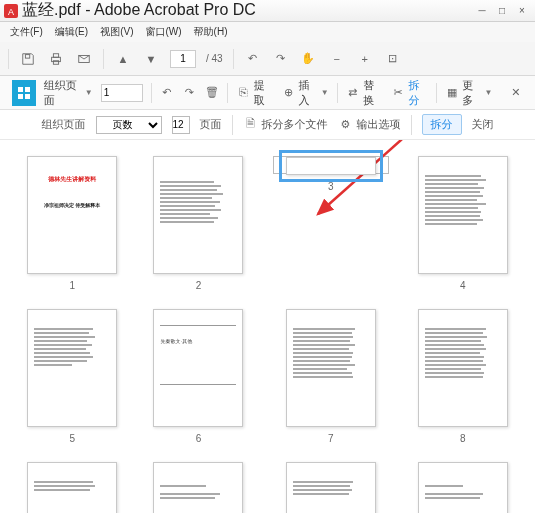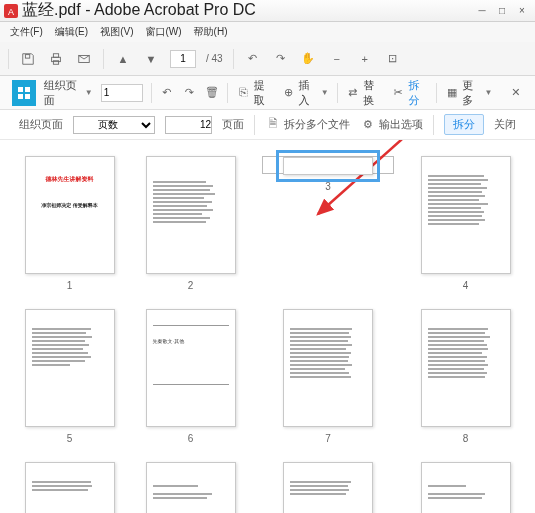--- a/index.html
+++ b/index.html
@@ -19,22 +19,22 @@
 .pagecount{font-size:10px;color:#666}
 .toolbar2{height:34px;background:#fafafa;border-bottom:1px solid #e0e0e0;display:flex;align-items:center;padding:0 12px;gap:8px}
 .sq{width:26px;height:26px;background:#1ba5d8;display:flex;align-items:center;justify-content:center;color:#fff}
 .tb2-label{font-size:11px;color:#444;display:flex;align-items:center;gap:2px}
 .pagein{width:42px;height:18px;border:1px solid #ccc;background:#fff;font-size:10px;text-align:left;padding:0 2px}
 .ddn{font-size:8px;color:#777}
 .licon{width:16px;height:16px;display:flex;align-items:center;justify-content:center;color:#666}
 .tb2-btn{display:flex;align-items:center;gap:3px;font-size:11px;color:#444}
 .tb2-btn.scissors{color:#1e88e5}
 .toolbar3{height:30px;background:#fff;border-bottom:1px solid #e8e8e8;display:flex;align-items:center;justify-content:center;gap:10px;font-size:11px;color:#555}
-.sel{height:18px;border:1px solid #bbb;background:#fff;font-size:10px;padding:0 20px}
-.numin{width:47px;height:18px;border:1px solid #bbb;text-align:right;font-size:10px}
+.sel{height:18px;border:1px solid #bbb;background:#fff;font-size:10px;padding:0 12px}
+.numin{width:18px;height:18px;border:1px solid #bbb;text-align:left;font-size:10px}
 .btn3{display:flex;align-items:center;gap:3px}
 .btn-split{color:#1e88e5;font-weight:500;border:1px solid #9cc9f0;background:#eaf4ff;padding:2px 8px;border-radius:2px}
 .content{position:relative;height:373px;overflow:auto;background:#fff;padding:16px 20px}
 .grid{display:grid;grid-template-columns:repeat(4,1fr);gap:18px 22px}
 .thumb{display:flex;flex-direction:column;align-items:center}
 .page{width:90px;height:118px;background:#fff;border:1px solid #c8c8c8;box-shadow:1px 1px 3px rgba(0,0,0,0.15);padding:8px 6px;font-size:4px;color:#888;overflow:hidden;position:relative}
 .thumb.sel .page{outline:3px solid #4da3e8;outline-offset:4px}
 .plabel{font-size:10px;color:#666;margin-top:6px}
 .redtitle{color:#d22;font-size:6px;font-weight:bold;text-align:center;margin-top:10px}
 .blacktxt{font-size:5px;color:#222;text-align:center;margin-top:18px;font-weight:bold}

